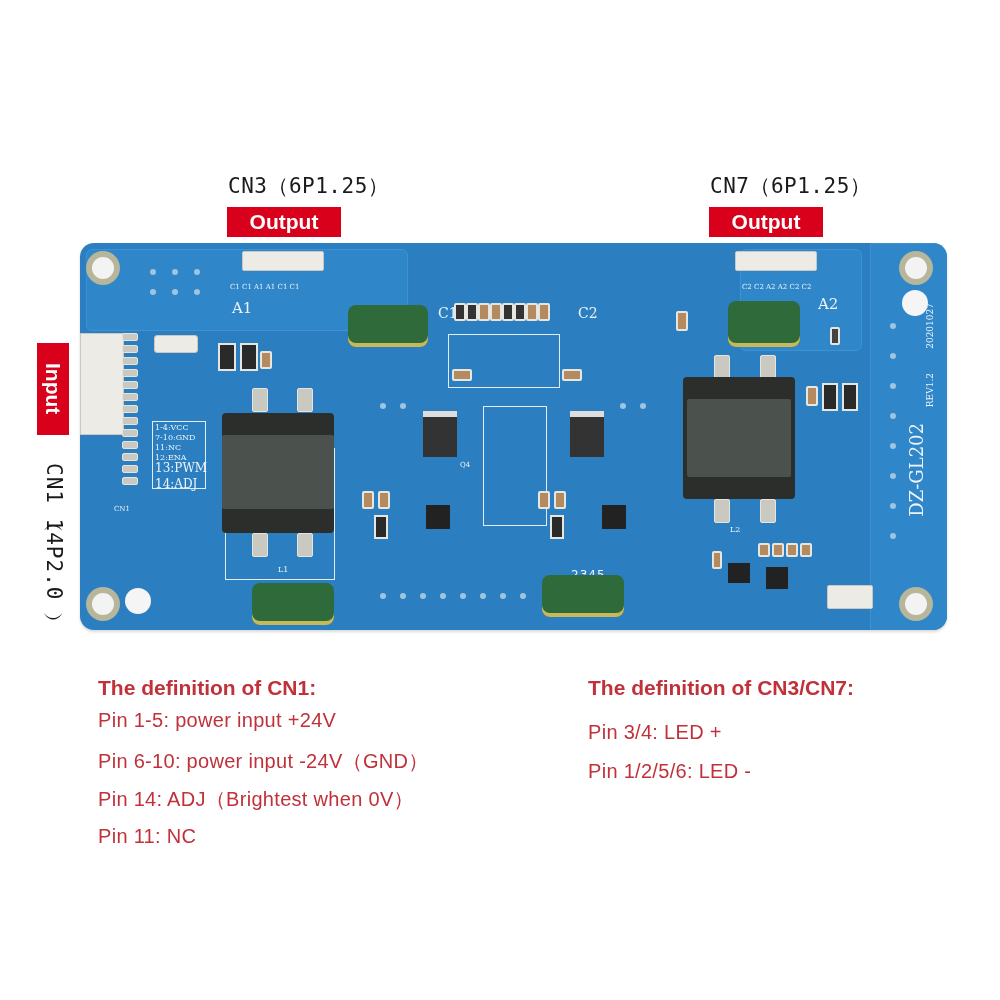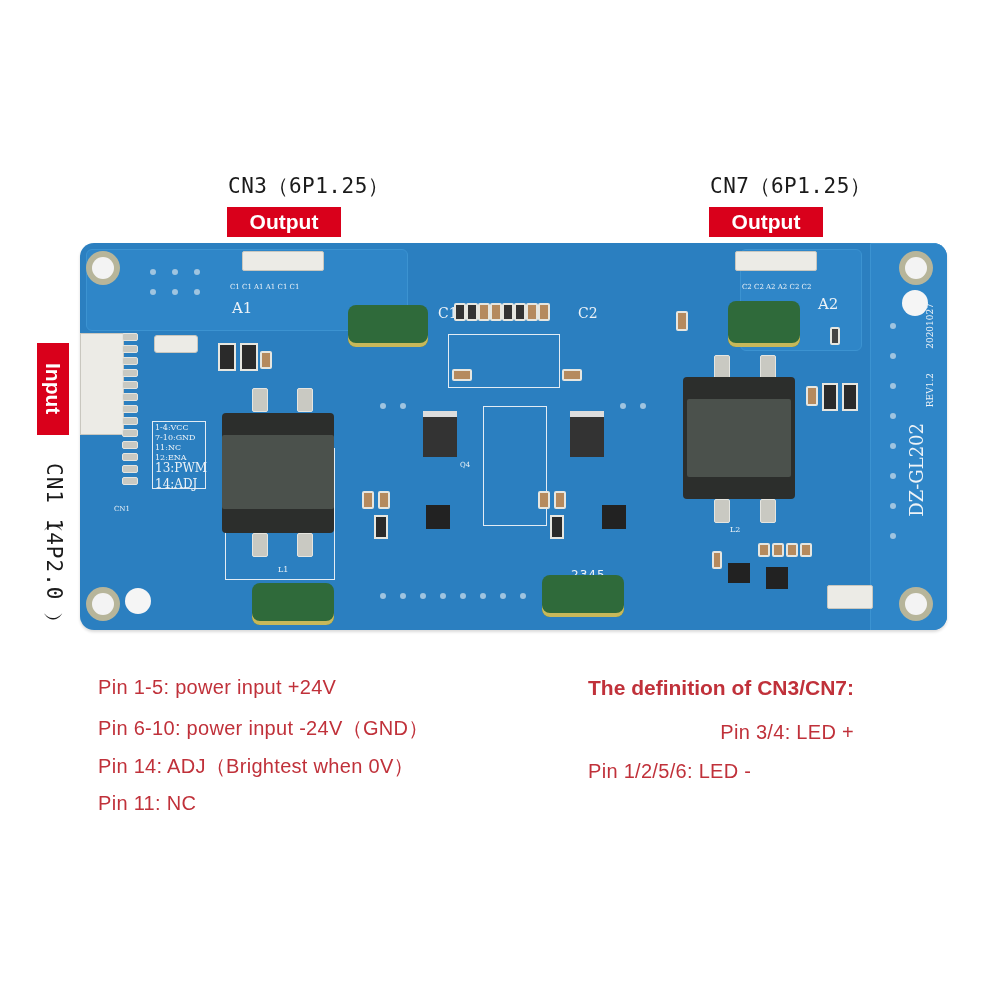--- a/index.html
+++ b/index.html
@@ -192,23 +192,24 @@
   <div class="via" style="left:320px;top:350px;"></div>
   <div class="via" style="left:340px;top:350px;"></div>
   <div class="via" style="left:360px;top:350px;"></div>
   <div class="via" style="left:380px;top:350px;"></div>
   <div class="via" style="left:400px;top:350px;"></div>
   <div class="via" style="left:420px;top:350px;"></div>
   <div class="via" style="left:440px;top:350px;"></div>
 </div>
 
 <div class="abs" style="left:98px;top:676px;">
+  <div class="def-title" style="margin-bottom:9px;">The definition of CN1:</div>
   <div class="def-line" style="height:38.5px;">Pin 1-5: power input +24V</div>
   <div class="def-line" style="height:38.5px;">Pin 6-10: power input -24V（GND）</div>
   <div class="def-line" style="height:38.5px;">Pin 14: ADJ（Brightest when 0V）</div>
   <div class="def-line" style="height:38.5px;">Pin 11: NC</div>
 </div>
 
 <div class="abs" style="left:588px;top:676px;">
   <div class="def-title" style="margin-bottom:21px;">The definition of CN3/CN7:</div>
-  <div class="def-line" style="height:38.5px;text-align:right;">Pin 3/4: LED +</div>
+  <div class="def-line" style="height:38.5px;">Pin 3/4: LED +</div>
   <div class="def-line" style="height:38.5px;">Pin 1/2/5/6: LED -</div>
 </div>
 
 </body></html>

